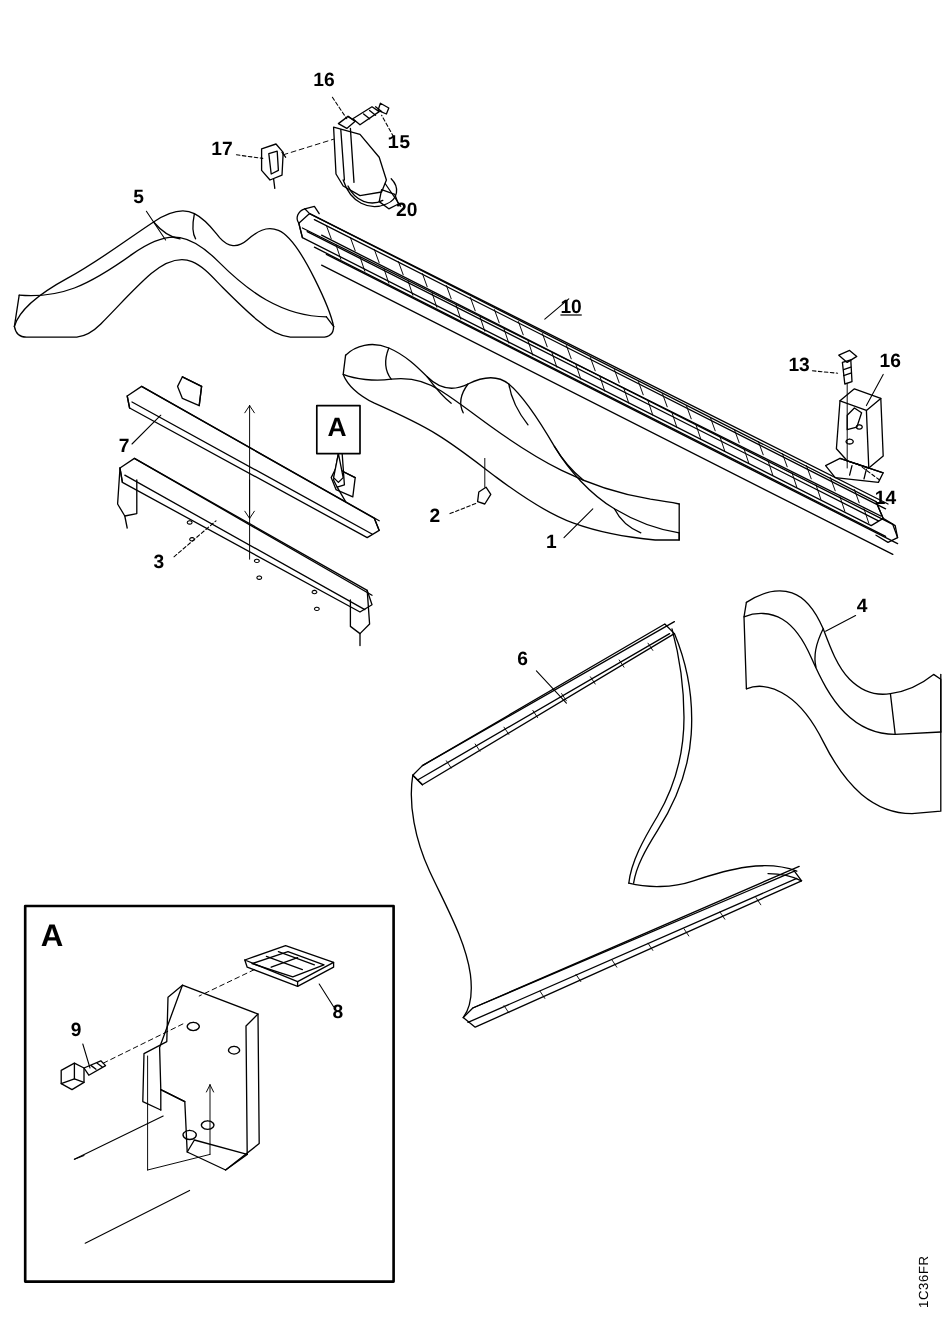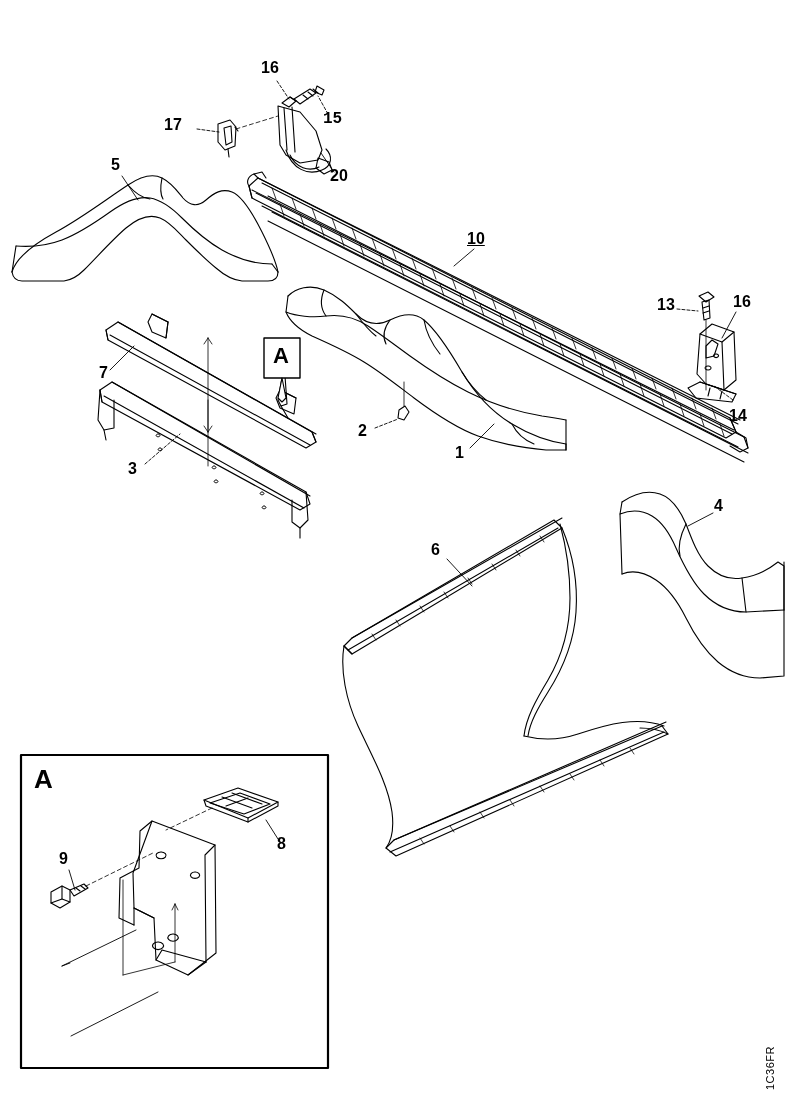--- a/index.html
+++ b/index.html
@@ -426,28 +426,28 @@
 
   <div class="callout-label" style="left:455px; top:445px;">1</div>
   <div class="callout-label" style="left:358px; top:423px;">2</div>
   <div class="callout-label" style="left:128px; top:461px;">3</div>
   <div class="callout-label" style="left:714px; top:498px;">4</div>
   <div class="callout-label" style="left:111px; top:157px;">5</div>
   <div class="callout-label" style="left:431px; top:542px;">6</div>
   <div class="callout-label" style="left:99px; top:365px;">7</div>
   <div class="callout-label" style="left:277px; top:836px;">8</div>
   <div class="callout-label" style="left:59px; top:851px;">9</div>
-  <div class="callout-label" style="left:467px; top:231px;text-decoration:underline;">10</div>
+  <div class="callout-label" style="left:467px; top:249px;text-decoration:underline;">10</div>
   <div class="callout-label" style="left:733px; top:294px;">16</div>
   <div class="callout-label" style="left:330px; top:168px;">20</div>
   <div class="callout-label" style="left:657px; top:297px;">13</div>
   <div class="callout-label" style="left:729px; top:396px;margin-top:12px;">14</div>
   <div class="callout-label" style="left:323px; top:111px;font-family:Liberation Mono, monospace;">15</div>
   <div class="callout-label" style="left:261px; top:60px;">16</div>
-  <div class="callout-label" style="left:164px; top:117px;">17</div>
+  <div class="callout-label" style="left:176px; top:117px;">17</div>
 
   <div class="detail-letter" style="left:273px; top:345px;">A</div>
 
   <div class="detail-letter" style="left:34px; top:766px; font-size:26px;">A</div>
 
   <div class="corner-code" style="left:764px; top:1090px;">1C36FR</div>
 
 </div>
 
 </body></html>

